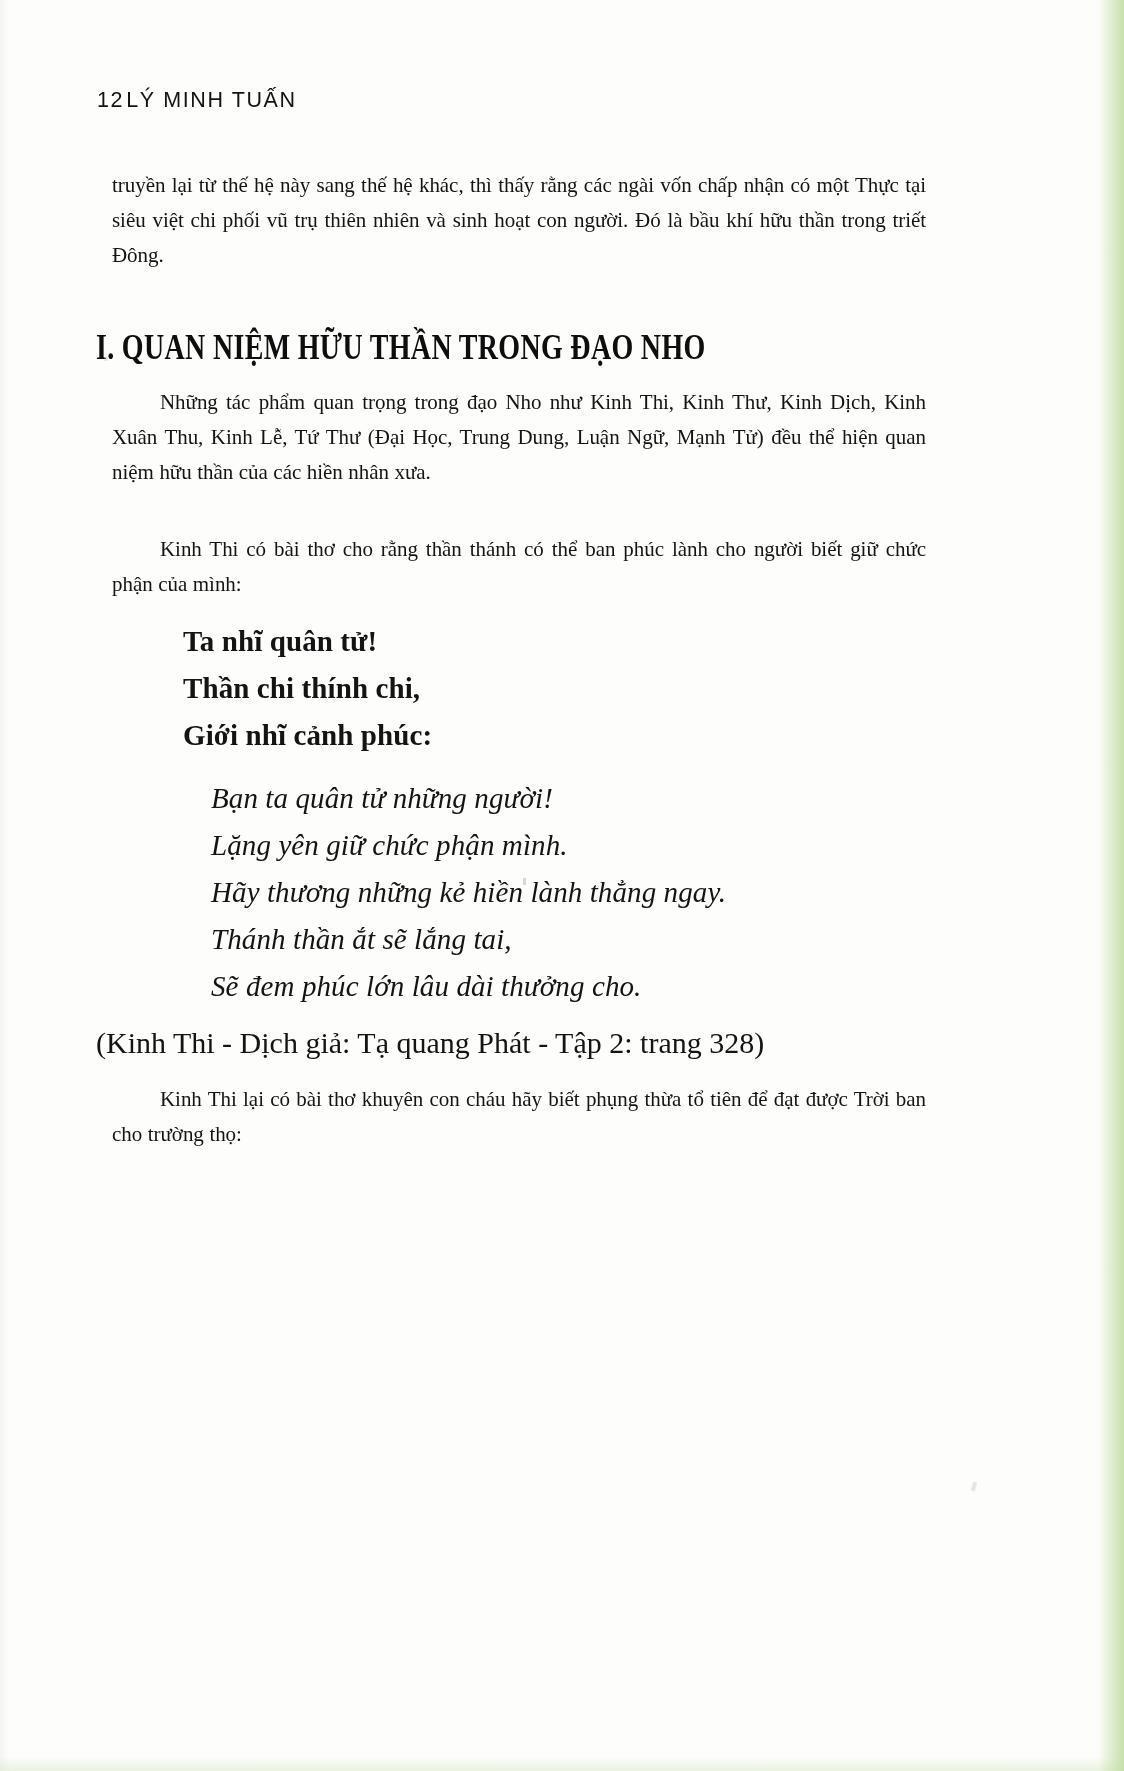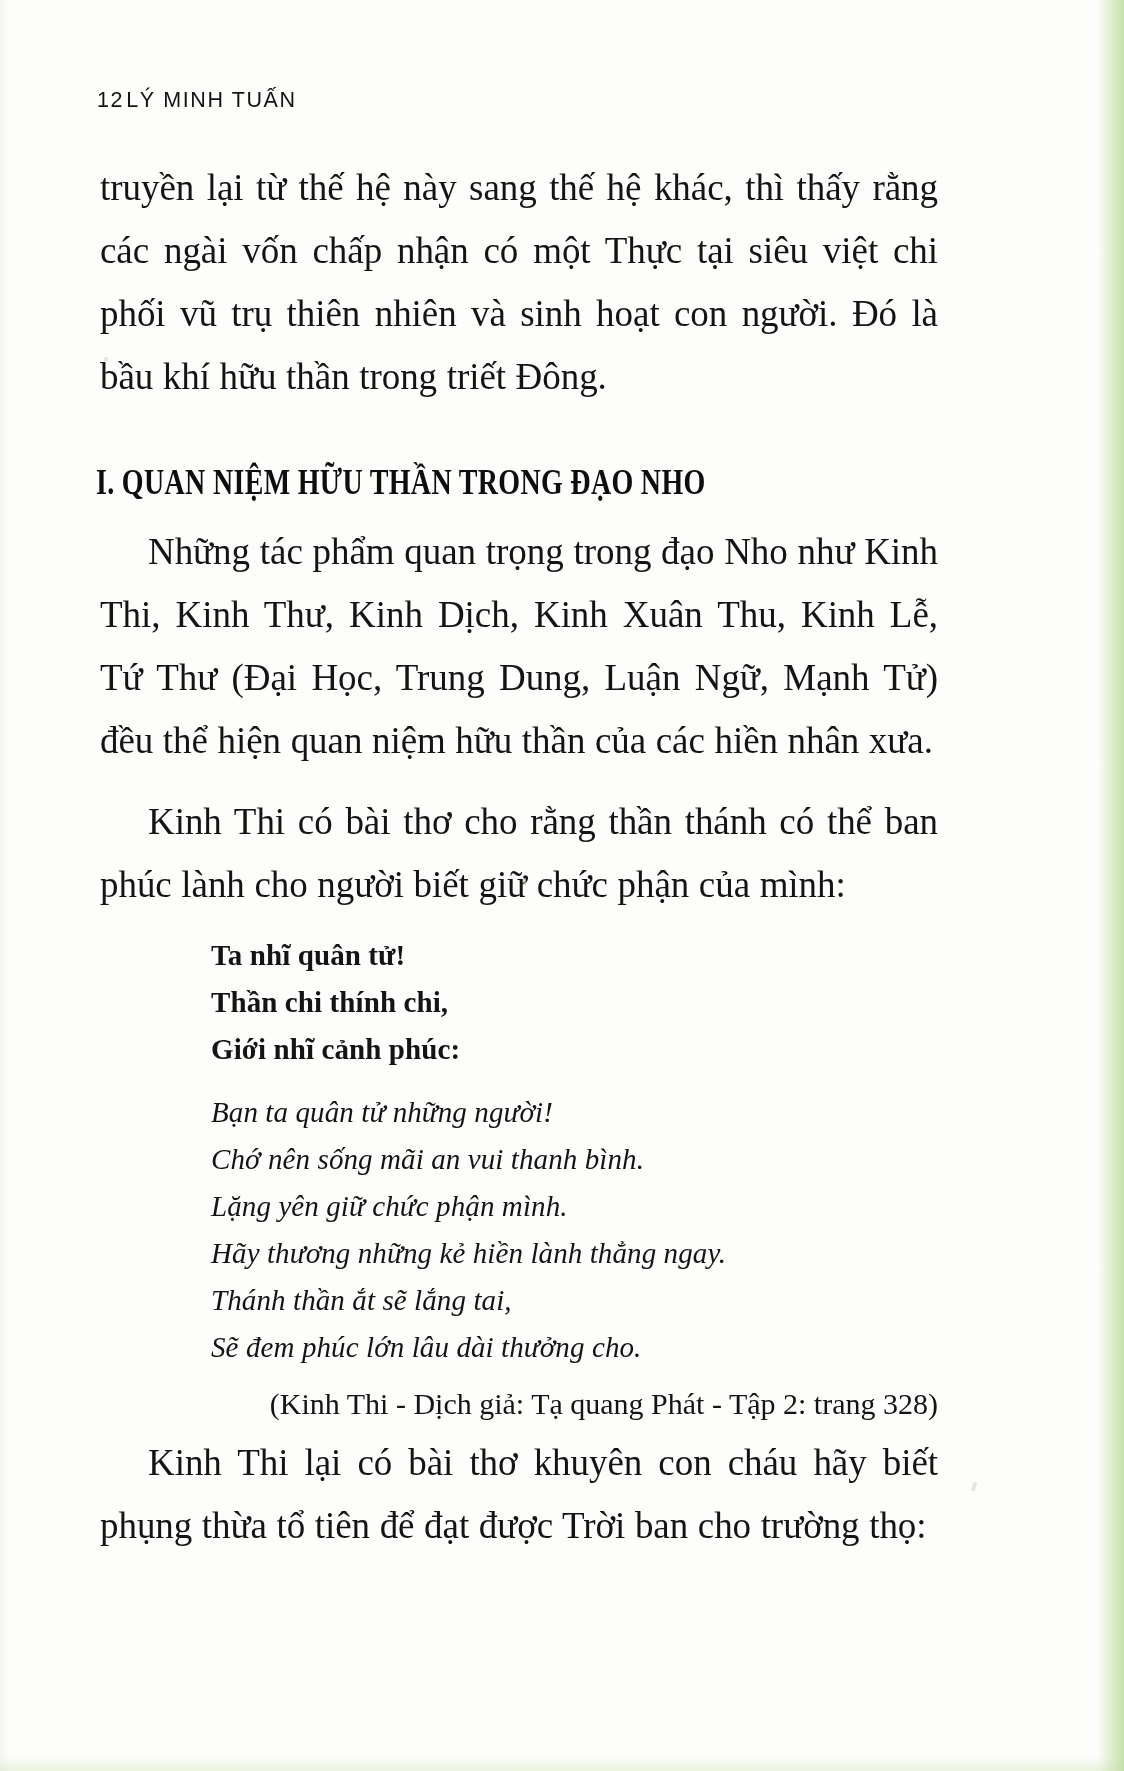--- a/index.html
+++ b/index.html
@@ -77,23 +77,23 @@
 
   
   .column {
     position: absolute;
     top: 152px;
     left: 96px;
     width: 846px;
   }
 
   p.body {
-    margin: 4px;
-    font-size: 37px;
-    line-height: 63px;
+    margin: 16px;
+    font-size: 21px;
+    line-height: 35px;
     text-align: justify;
     text-justify: inter-word;
     letter-spacing: -0.05px;
     word-spacing: 0.4px;
   }
   p.body.indent {
     text-indent: 48px;
   }
 
   h2.section-heading {
@@ -114,34 +114,34 @@
     margin: 16px 0 0 0;
     padding: 0;
   }
   .verse-line {
     font-size: 29px;
     line-height: 47px;
     white-space: nowrap;
   }
   .verse-line.han-viet {
     font-weight: bold;
-    margin-left: 115px;
+    margin-left: 87px;
     letter-spacing: 0.1px;
   }
   .verse-line.translation {
     font-style: italic;
     margin-left: 115px;
     letter-spacing: 0.1px;
   }
 
   .attribution {
     margin-top: 10px;
     font-size: 30px;
     line-height: 46px;
-    text-align: right;
+    text-align: left;
     padding-right: 4px;
     white-space: nowrap;
   }
 
   .para-gap {
     height: 10px;
   }
 
   
   .speck {
@@ -179,21 +179,20 @@
     <p class="body indent">Kinh Thi có bài thơ cho rằng thần thánh có thể ban phúc lành cho người biết giữ chức phận của mình:</p>
 
     <div class="verse-block">
       <div class="verse-line han-viet">Ta nhĩ quân tử!</div>
       <div class="verse-line han-viet">Thần chi thính chi,</div>
       <div class="verse-line han-viet">Giới nhĩ cảnh phúc:</div>
     </div>
 
     <div class="verse-block">
       <div class="verse-line translation">Bạn ta quân tử những người!</div>
-      <div class="verse-line translation">Chớ nên sống mãi an vui thanh bình.</div>
       <div class="verse-line translation">Lặng yên giữ chức phận mình.</div>
       <div class="verse-line translation">Hãy thương những kẻ hiền lành thẳng ngay.</div>
       <div class="verse-line translation">Thánh thần ắt sẽ lắng tai,</div>
       <div class="verse-line translation">Sẽ đem phúc lớn lâu dài thưởng cho.</div>
     </div>
 
     <div class="attribution">(Kinh Thi - Dịch giả: Tạ quang Phát - Tập 2: trang 328)</div>
 
     <p class="body indent">Kinh Thi lại có bài thơ khuyên con cháu hãy biết phụng thừa tổ tiên để đạt được Trời ban cho trường thọ:</p>
 

